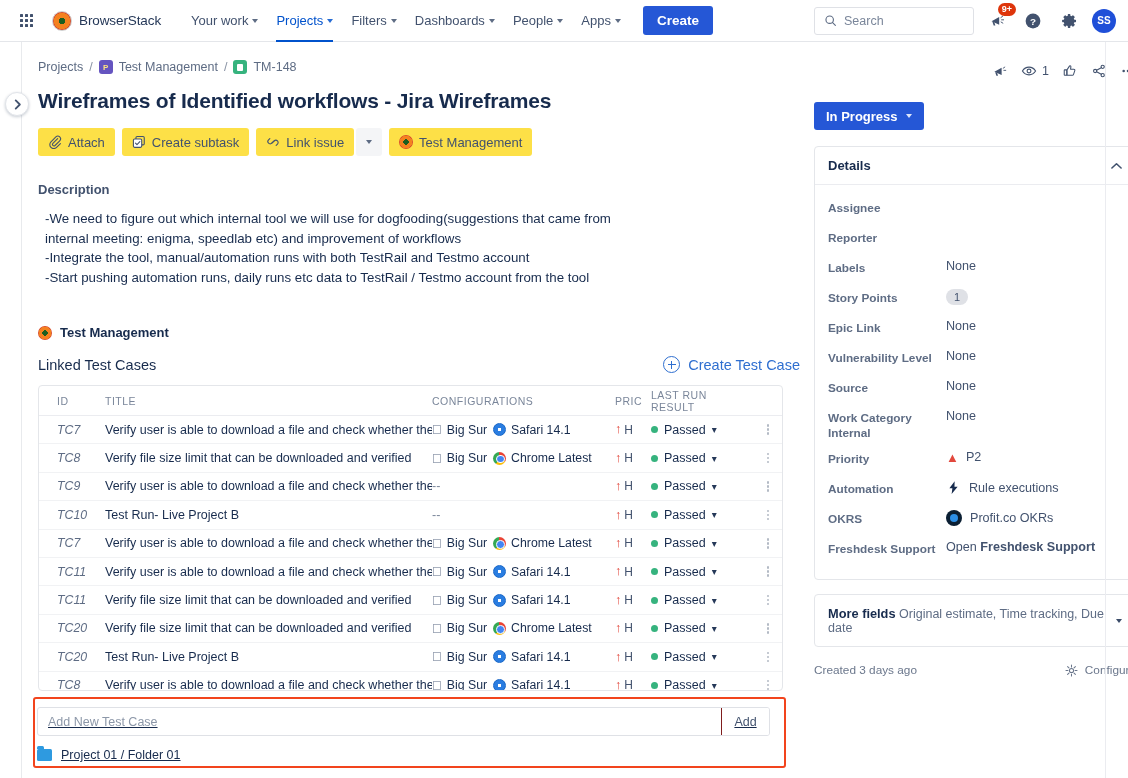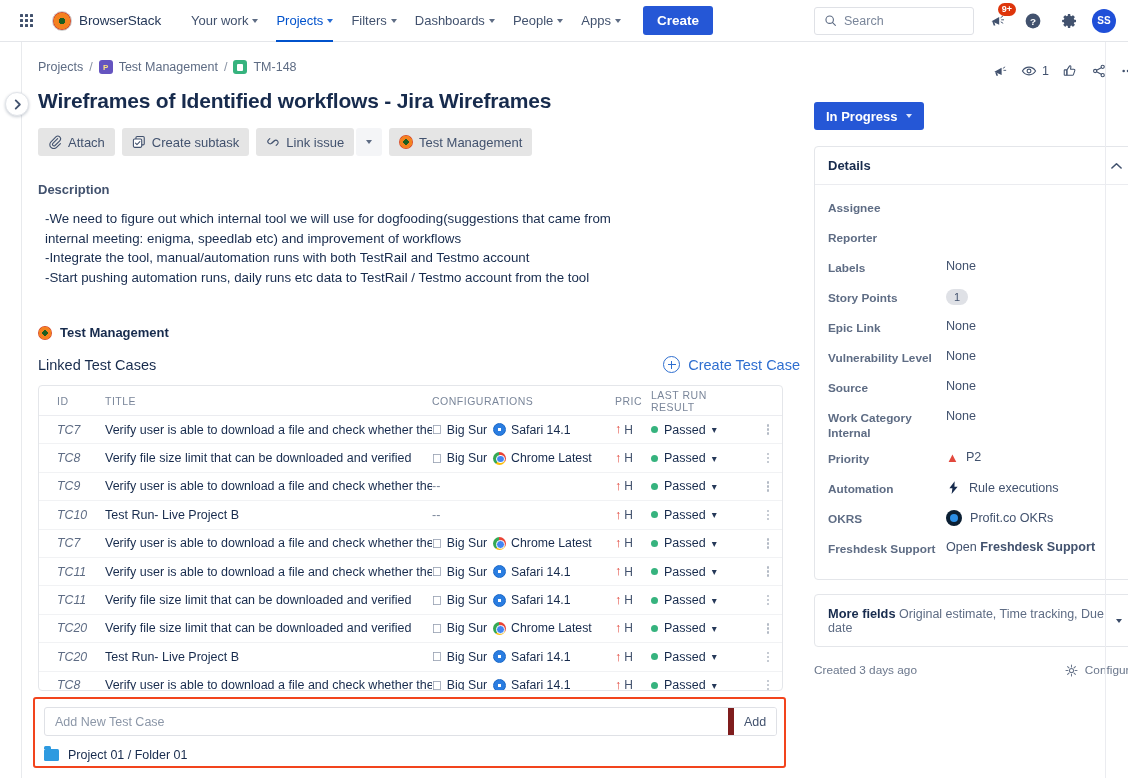--- a/index.html
+++ b/index.html
@@ -63,21 +63,21 @@
   .breadcrumb .sep { color: #8993a4; }
   .bc-icon-proj { width: 14px; height: 14px; border-radius: 3px; background: #6554c0; flex: none;
     display: flex; align-items: center; justify-content: center; color: #ffe380; font-size: 8px; font-weight: bold; }
   .bc-icon-story { width: 14px; height: 14px; border-radius: 3px; background: #36b37e; flex: none;
     display: flex; align-items: center; justify-content: center; }
   .bc-icon-story span { width: 6px; height: 7px; background: #fff; border-radius: 1px; display: block; }
 
   .issue-title { font-size: 21px; font-weight: bold; color: #172b4d; margin-top: 13px; letter-spacing: -0.2px; }
 
   .actionbar { display: flex; align-items: center; gap: 7px; margin-top: 15px; }
-  .act-btn { background: #e5e5e5; border: none; border-radius: 3px; height: 28px; padding: 0 10px;
+  .act-btn { background: #fde047; border: none; border-radius: 3px; height: 28px; padding: 0 10px;
     font-size: 13px; color: #42526e; font-weight: 500; display: flex; align-items: center; gap: 6px; cursor: pointer; }
   .act-split { background: #f4f5f7; border: none; border-radius: 3px; height: 28px; width: 26px;
     display: flex; align-items: center; justify-content: center; cursor: pointer; color: #42526e; margin-left: -5px; }
   .bs-dot { width: 14px; height: 14px; border-radius: 50%;
     background: radial-gradient(circle at 50% 50%, #1b5e20 0 26%, #f4811f 27% 62%, #d94f2b 63% 100%); flex: none; }
 
   
   .section-label { font-size: 13px; font-weight: bold; color: #42526e; margin-top: 26px; }
   .desc-body { margin-top: 12px; font-size: 13.3px; line-height: 19.5px; color: #172b4d; padding-left: 7px; max-width: 585px;}
 
@@ -118,26 +118,26 @@
   .prio-h { color: #42526e; font-size: 12px; }
   .dot-green { width: 7px; height: 7px; border-radius: 50%; background: #36b37e; flex: none; }
   .chev-sm { color: #253858; font-size: 10px; }
   .kebab { width: 18px; height: 18px; border-radius: 50%; display: flex; flex-direction: column;
     align-items: center; justify-content: center; gap: 1.5px; cursor: pointer; }
   .kebab i { width: 2.5px; height: 2.5px; border-radius: 50%; background: #b3bac5; display: block; }
 
   
   .add-panel { position: absolute; left: 33px; top: 697px; width: 753px; height: 71px;
     border: 2px solid #f2441d; border-radius: 3px; background: #fff; z-index: 30; }
-  .add-inner { position: absolute; left: 9px; top: 8px; width: 733px; }
+  .add-inner { position: absolute; left: 2px; top: 8px; width: 733px; text-decoration: underline; }
   .add-input-row { display: flex; height: 29px; border: 1px solid #dfe1e6; border-radius: 3px; overflow: hidden; background: #fff;}
   .add-input { flex: 1; border: none; outline: none; padding: 0 10px; font-size: 12.5px;
     color: #172b4d; font-family: "Liberation Sans", sans-serif; background: transparent; }
   .add-input::placeholder { color: #8c97a8; }
-  .add-btn { width: 48px; border: none; border-left: 6px solid #7f1d1d; background: #fff;
+  .add-btn { width: 48px; border: none; border-left: 1px solid #7f1d1d; background: #fff;
     font-size: 12.5px; color: #42526e; cursor: pointer; font-family: "Liberation Sans", sans-serif; }
   .folder-row { display: flex; align-items: center; gap: 9px; margin-top: 12px; font-size: 12.5px; color: #172b4d; }
   .folder-ic { width: 15px; height: 12px; background: #2e9ae0; border-radius: 1.5px; position: relative; flex: none; }
   .folder-ic::before { content:""; position:absolute; top:-3px; left:0; width:7px; height:3px;
     background:#2e9ae0; border-radius:1.5px 1.5px 0 0; }
 
   
   .rs-icons { display: flex; align-items: center; justify-content: flex-end; gap: 13px; height: 26px; color: #42526e; }
   .rs-ic { display: flex; align-items: center; gap: 5px; cursor: pointer; font-size: 12.5px; color: #42526e; }
   .status-btn { margin-top: 18px; background: #2557d6; color: #fff; border: none; border-radius: 3px;

